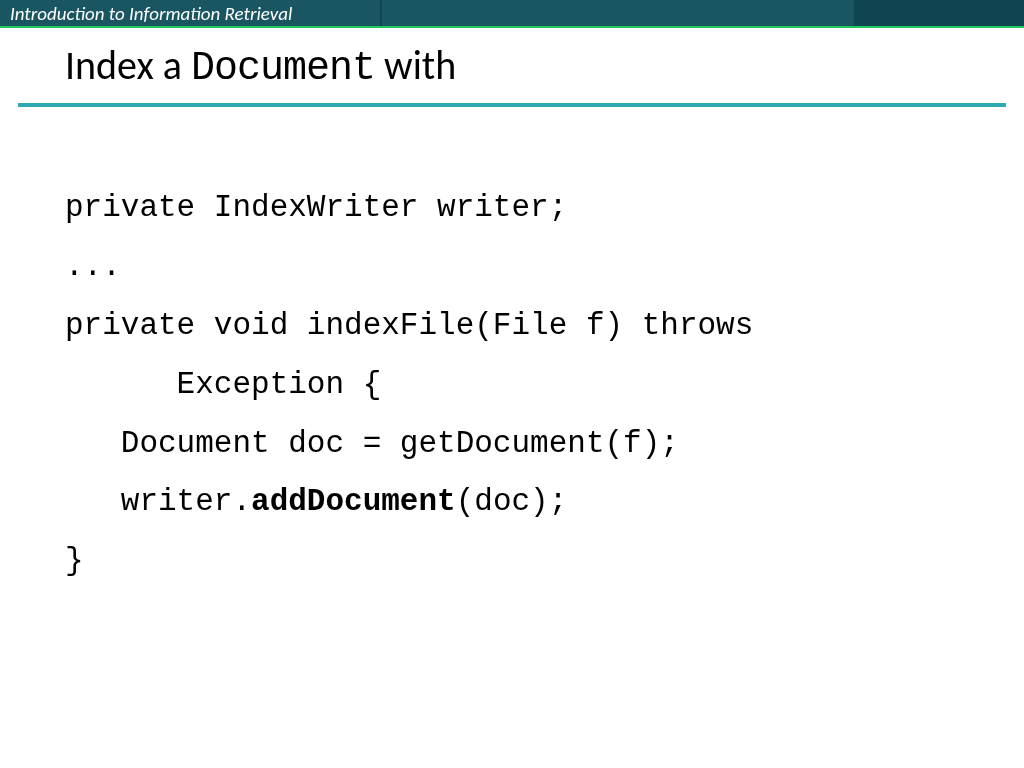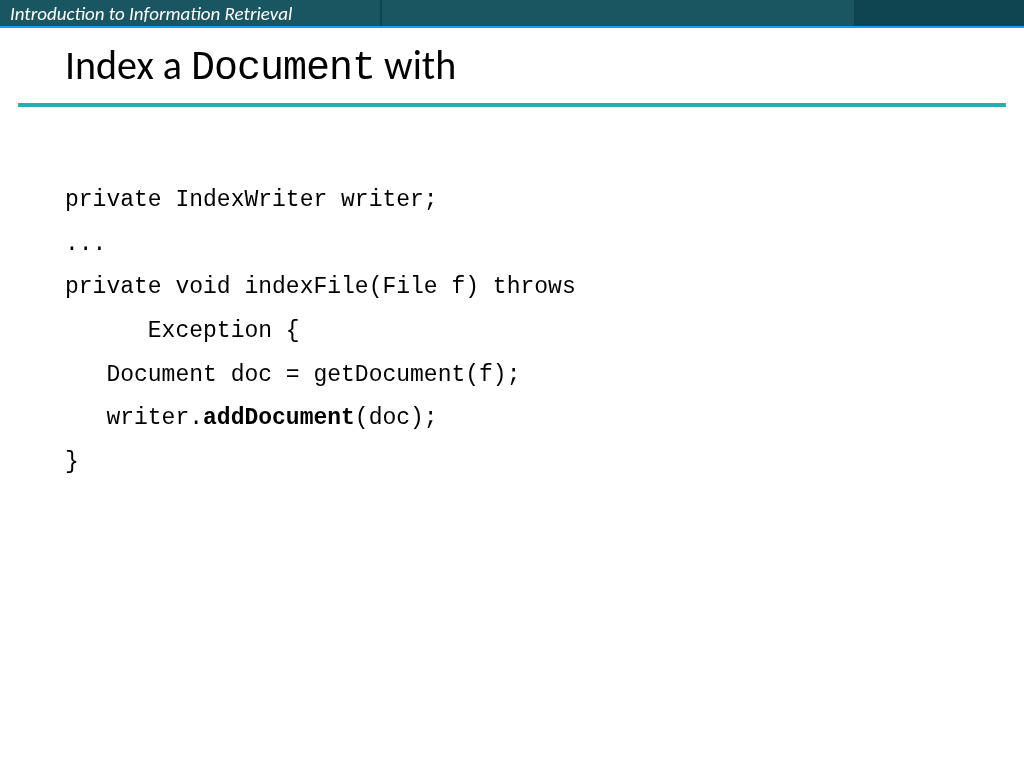--- a/index.html
+++ b/index.html
@@ -13,21 +13,21 @@
       background: #ffffff;
       font-family: Calibri, Arial, sans-serif;
       overflow: hidden;
     }
     .header-bar {
       background: #1a5562;
       height: 28px;
       display: flex;
       align-items: center;
       padding-left: 10px;
-      border-bottom: 2px solid #0ea5e9;
+      border-bottom: 2px solid #22c55e;
       position: relative;
     }
     .header-bar::after {
       content: "";
       position: absolute;
       right: 0;
       top: 0;
       width: 170px;
       height: 100%;
       background: #0f4550;
@@ -60,21 +60,21 @@
       letter-spacing: -1px;
     }
     .title-rule {
       height: 4px;
       background: #2daab5;
       margin: 0 18px 0 18px;
     }
     .code-block {
       padding: 72px 65px 0 65px;
       font-family: "Courier New", Courier, monospace;
-      font-size: 23px;
+      font-size: 31px;
       color: #000000;
       line-height: 1.9;
       white-space: pre;
     }
     .code-block .bold {
       font-weight: bold;
     }
   </style>
 </head>
 <body>

